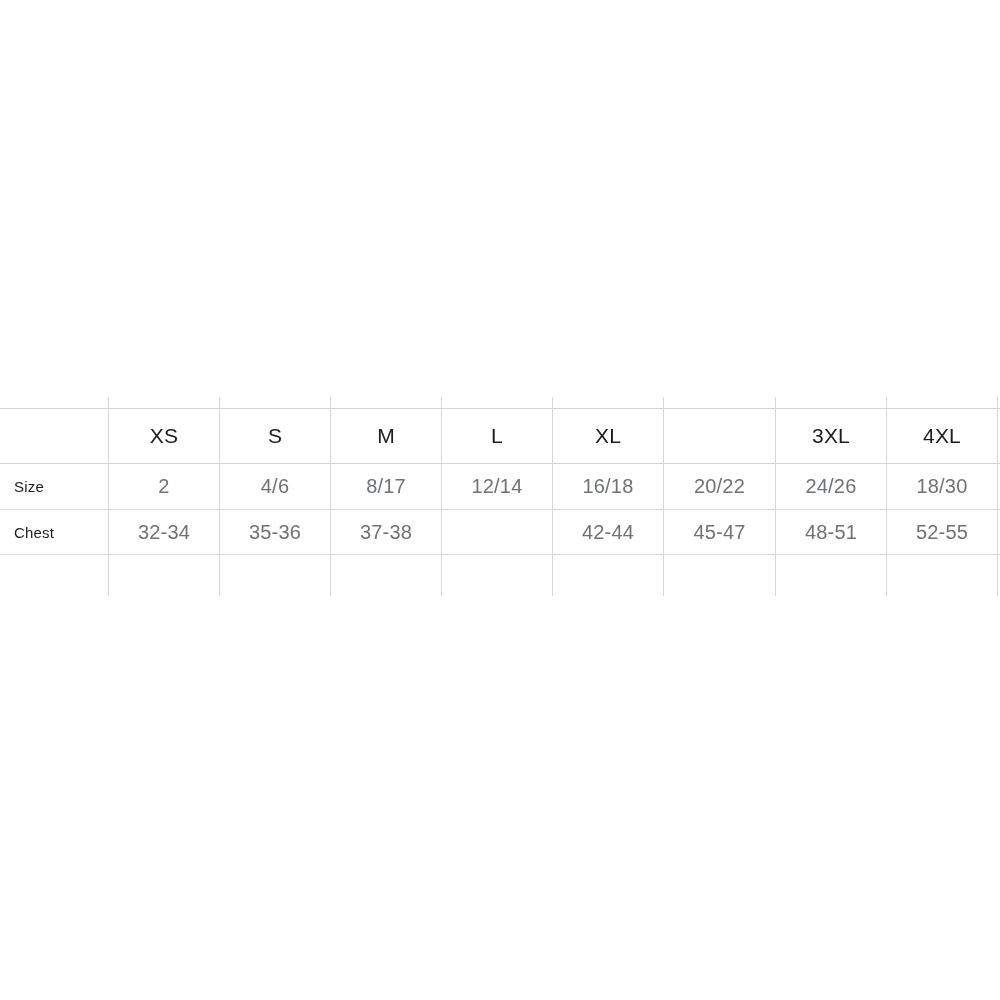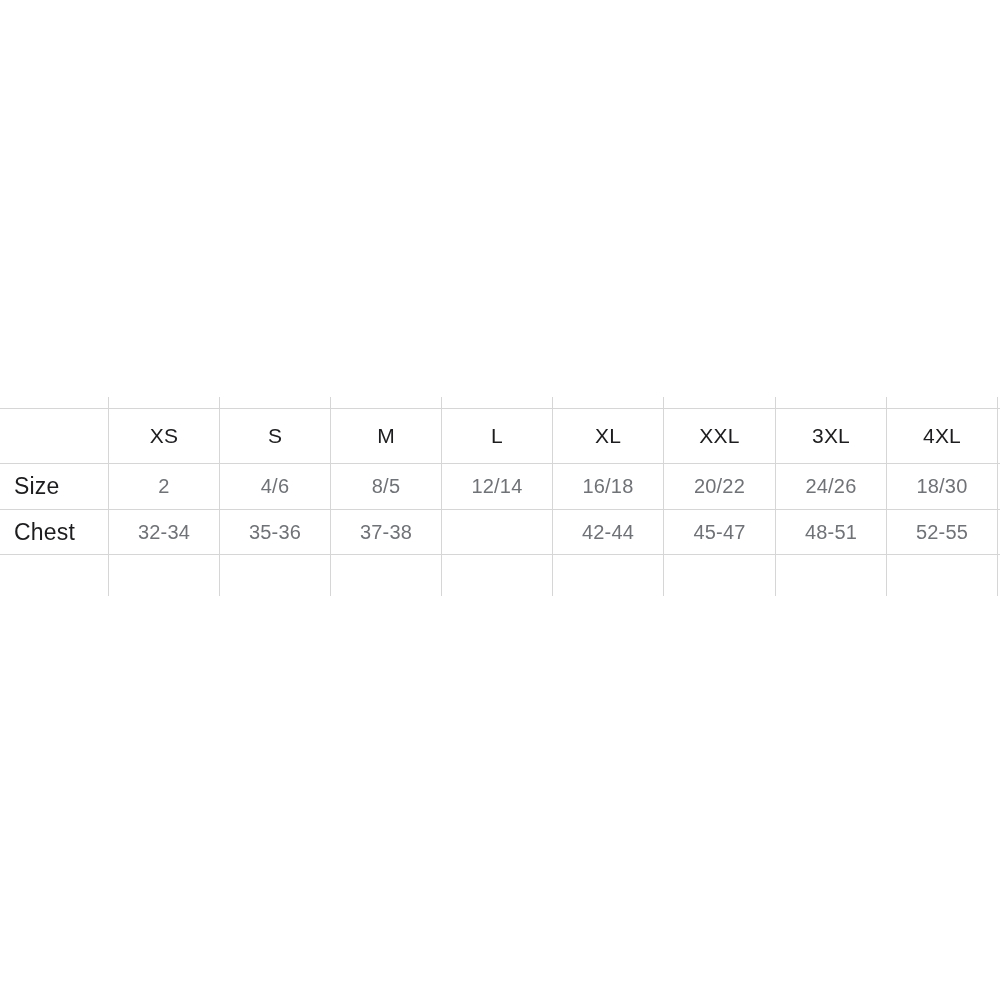--- a/index.html
+++ b/index.html
@@ -66,21 +66,21 @@
 
   .hdr-cell {
     height: 55px;            
     top: 11px;
     font-size: 21px;
     color: #1d1d1f;
     letter-spacing: 0.2px;
   }
   .rowlabel-cell {
     height: 46px;
-    font-size: 23px;
+    font-size: 15px;
     color: #1d1d1f;
     letter-spacing: 0.2px;
   }
   .data-cell {
     height: 46px;
     font-size: 20px;
     color: #6f7276;
     letter-spacing: 0.2px;
   }
   .row-size  { top: 66px;  }  
@@ -108,29 +108,28 @@
     <div class="vrule" style="left:886px"></div>
     <div class="vrule" style="left:997px"></div>
 
     <div class="cell hdr-cell lft" style="left:0px;width:108px"></div>
 
     <div class="cell hdr-cell ctr" style="left:109px;width:110px">XS</div>
     <div class="cell hdr-cell ctr" style="left:220px;width:110px">S</div>
     <div class="cell hdr-cell ctr" style="left:331px;width:110px">M</div>
     <div class="cell hdr-cell ctr" style="left:442px;width:110px">L</div>
     <div class="cell hdr-cell ctr" style="left:553px;width:110px">XL</div>
-    <div class="cell hdr-cell ctr" style="left:664px;width:111px">XXL</div>
     <div class="cell hdr-cell ctr" style="left:776px;width:110px">3XL</div>
     <div class="cell hdr-cell ctr" style="left:887px;width:110px">4XL</div>
 
     <div class="cell rowlabel-cell lft row-size" style="left:0px;width:108px">Size</div>
 
     <div class="cell data-cell ctr row-size" style="left:109px;width:110px">2</div>
     <div class="cell data-cell ctr row-size" style="left:220px;width:110px">4/6</div>
-    <div class="cell data-cell ctr row-size" style="left:331px;width:110px">8/5</div>
+    <div class="cell data-cell ctr row-size" style="left:331px;width:110px">8/17</div>
     <div class="cell data-cell ctr row-size" style="left:442px;width:110px">12/14</div>
     <div class="cell data-cell ctr row-size" style="left:553px;width:110px">16/18</div>
     <div class="cell data-cell ctr row-size" style="left:664px;width:111px">20/22</div>
     <div class="cell data-cell ctr row-size" style="left:776px;width:110px">24/26</div>
     <div class="cell data-cell ctr row-size" style="left:887px;width:110px">18/30</div>
 
     <div class="cell rowlabel-cell lft row-chest" style="left:0px;width:108px">Chest</div>
 
     <div class="cell data-cell ctr row-chest" style="left:109px;width:110px">32-34</div>
     <div class="cell data-cell ctr row-chest" style="left:220px;width:110px">35-36</div>

